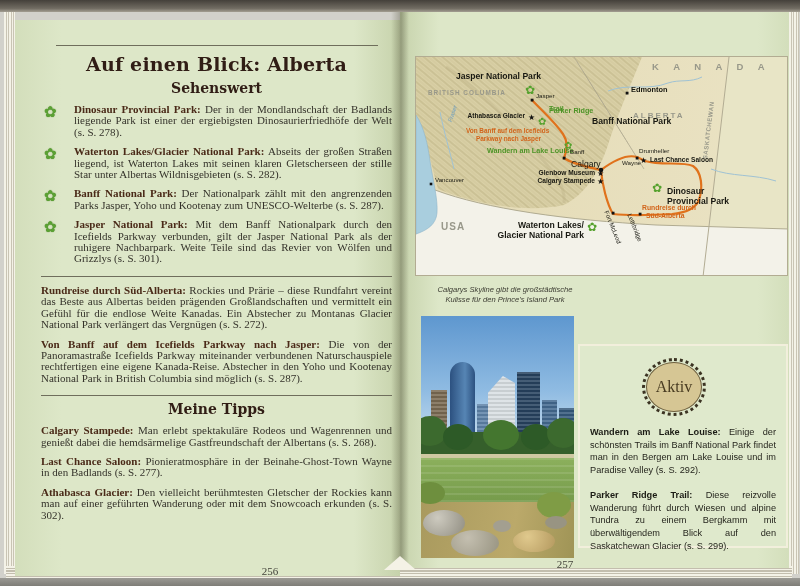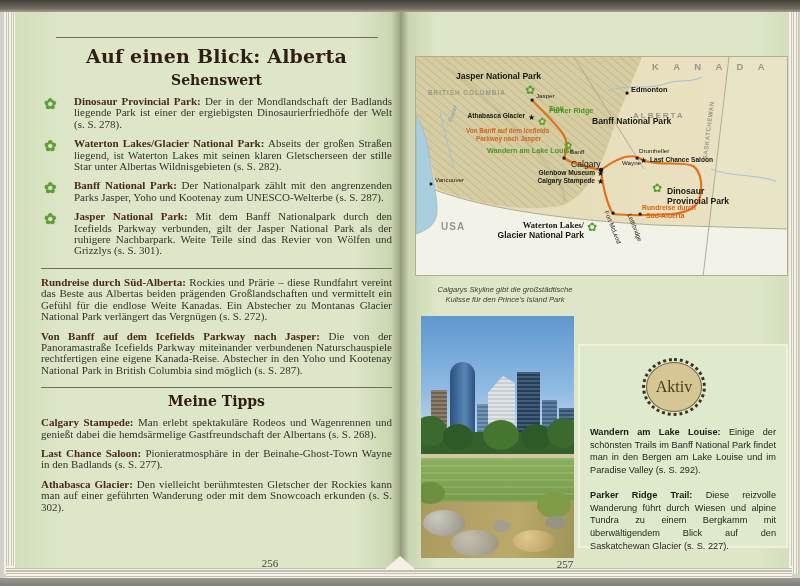--- a/index.html
+++ b/index.html
@@ -23,21 +23,21 @@
   .page-left { left:15px; width:385px;
     background:linear-gradient(90deg,#d3debb,#dde7c8 12%,#dde7c8 88%,#c6d2ab); }
   .page-right { left:400px; width:389px;
     background:linear-gradient(90deg,#c6d2ab,#dde7c8 10%,#dde7c8 92%,#d3debb); }
   .gutter { position:absolute; left:391px; top:12px; width:18px; height:556px;
     background:linear-gradient(90deg,rgba(70,70,45,0) 0%,rgba(70,70,45,.28) 45%,rgba(50,50,30,.34) 55%,rgba(70,70,45,0) 100%); }
   .notch { position:absolute; left:384px; top:556px; width:32px; height:14px; background:#f4f2e6;
     clip-path:polygon(0 100%,50% 0,100% 100%); }
 
   
-  .page-left { padding:25px 8px 0 26px; color:#34322a; }
+  .page-left { padding:25px 8px 0 26px; color:#34322a;margin-top:8px; }
   .rule { height:1px; background:#6f6e5c; }
   .rule-top { width:322px; margin-left:15px; }
   h1.book-title { font-family:"DejaVu Serif", serif; font-weight:bold; font-size:19px;
     color:#301d15; text-align:center; margin:7px 0 4px; letter-spacing:.2px; }
   h2.sec { font-family:"DejaVu Serif", serif; font-weight:bold; font-size:14px;
     color:#301d15; text-align:center; margin:5px 0 5px; }
   .entry { position:relative; padding-left:33px; margin:8px 0; }
   .entry .etext, .para { font-size:11px; line-height:11.4px; text-align:justify; color:#34322a; }
   .para { margin:8px 0; }
   .flower { position:absolute; left:3px; top:-1px; font-family:"DejaVu Sans",sans-serif;
@@ -245,21 +245,21 @@
       <span class="map-flower" style="left:236px;top:124px;font-size:12px;">✿</span>
       <span class="ml park" style="left:251px;top:130px;">Dinosaur</span>
       <span class="ml park" style="left:251px;top:140px;">Provincial Park</span>
       <span class="ml rlabel" style="left:226px;top:148px;font-size:6.8px;">Rundreise durch</span>
       <span class="ml rlabel" style="left:230px;top:156px;font-size:6.8px;">Süd-Alberta</span>
 
       <span class="ml city-sm" style="left:193px;top:153px;transform:rotate(68deg);transform-origin:0 0;">Fort McLeod</span>
       <span class="ml city-sm" style="left:216px;top:156px;transform:rotate(68deg);transform-origin:0 0;">Lethbridge</span>
 
       <span class="ml city-sm" style="left:19px;top:120px;">Vancouver</span>
-      <span class="ml park" style="right:203px;top:164px;font-family:Liberation Serif, serif;">Waterton Lakes/</span>
+      <span class="ml park" style="right:203px;top:164px;">Waterton Lakes/</span>
       <span class="ml park" style="right:203px;top:174px;">Glacier National Park</span>
       <span class="map-flower" style="left:171px;top:163px;font-size:12px;">✿</span>
     </div>
 
     <div class="caption">
       <div>Calgarys Skyline gibt die großstädtische</div>
       <div>Kulisse für den Prince's Island Park</div>
     </div>
 
     <div class="photo">
@@ -285,21 +285,21 @@
       <div class="rock r1"></div>
       <div class="rock r2"></div>
       <div class="rock r3"></div>
       <div class="rock r4"></div>
       <div class="rock r5"></div>
     </div>
 
     <div class="aktiv-box">
       <div class="stamp">Aktiv</div>
       <p class="aktiv-p"><b>Wandern am Lake Louise:</b> <span>Einige der schönsten Trails im Banff National Park findet man in den Bergen am Lake Louise und im Paradise Valley (s. S. 292).</span></p>
-      <p class="aktiv-p"><b>Parker Ridge Trail:</b> <span>Diese reizvolle Wanderung führt durch Wiesen und alpine Tundra zu einem Bergkamm mit überwältigendem Blick auf den Saskatchewan Glacier (s. S. 227).</span></p>
+      <p class="aktiv-p"><b>Parker Ridge Trail:</b> <span>Diese reizvolle Wanderung führt durch Wiesen und alpine Tundra zu einem Bergkamm mit überwältigendem Blick auf den Saskatchewan Glacier (s. S. 299).</span></p>
     </div>
 
     <div class="pagenum pn-right">257</div>
   </div>
 
   <div class="gutter"></div>
   <div class="notch"></div>
 </div>
 
 </body></html>

